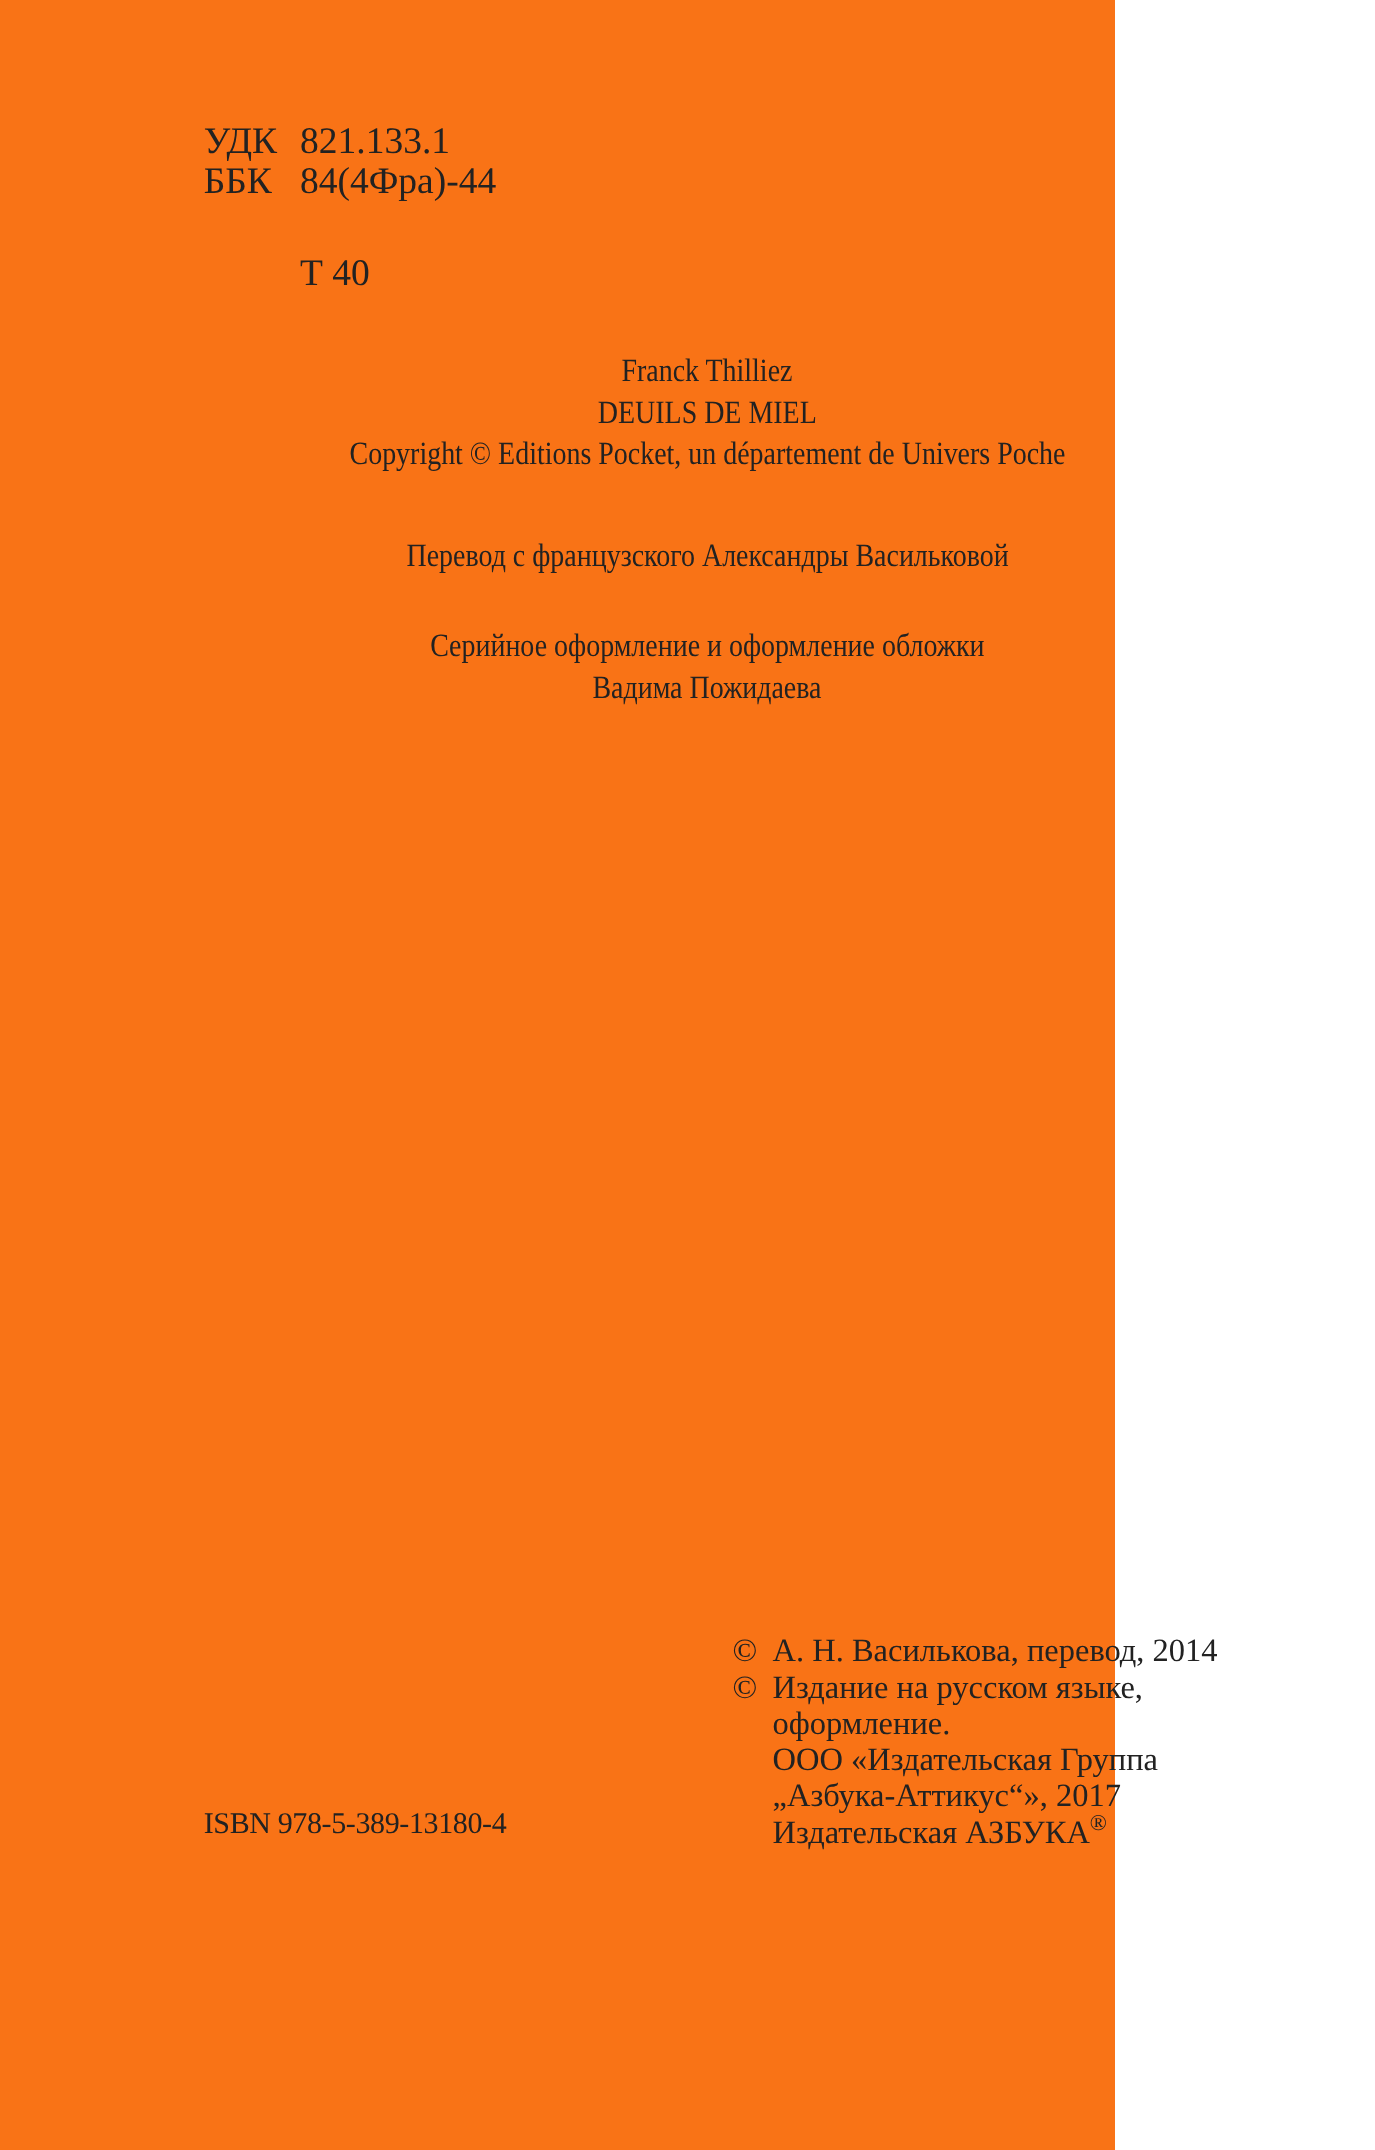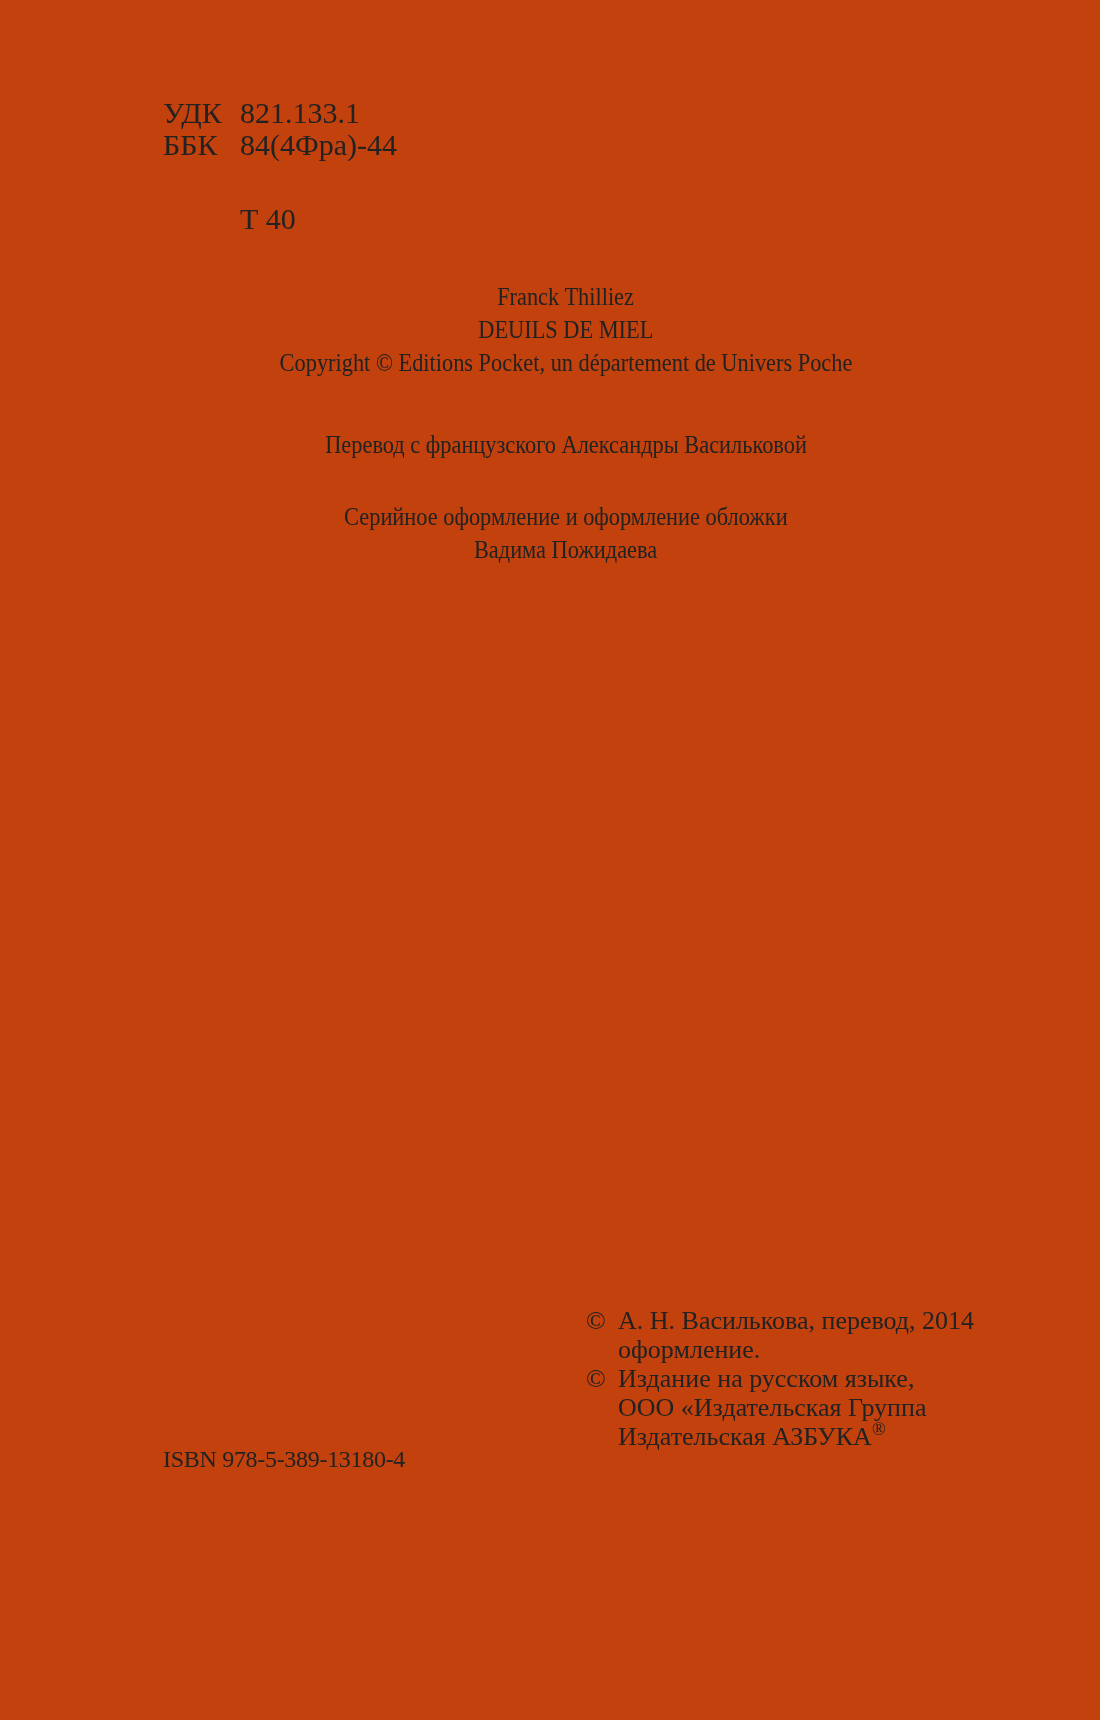--- a/index.html
+++ b/index.html
@@ -11,23 +11,23 @@
       width: 1100px;
       height: 1720px;
       position: relative;
       overflow: hidden;
       color: #222222;
       font-family: "Liberation Serif", "DejaVu Serif", serif;
     }
     .page {
       position: absolute;
       left: 0; top: 0;
-      width: 1100px;
+      width: 892px;
       height: 1720px;
-      background: #c2410c;
+      background: #f97316;
     }
     
     .classif {
       position: absolute;
       left: 163px;
       top: 97px;
       font-size: 30px;
       line-height: 32px;
     }
     .classif .row { white-space: nowrap; height: 32px; }
@@ -107,25 +107,26 @@
 
   <div class="credits design">
     <div class="line"><span class="cond">Серийное оформление и оформление обложки</span></div>
     <div class="line"><span class="cond">Вадима Пожидаева</span></div>
   </div>
 
   <div class="rights">
     <div class="row">
       <span class="sym">©</span><span>А. Н. Василькова, перевод, 2014</span>
     </div>
-    <div class="row indent">оформление.</div>
     <div class="row">
       <span class="sym">©</span><span>Издание на русском языке,</span>
     </div>
+    <div class="row indent">оформление.</div>
     <div class="row indent">ООО «Издательская Группа</div>
+    <div class="row indent">„Азбука-Аттикус“», 2017</div>
     <div class="row indent">
       <span>Издательская АЗБУКА</span><sup>®</sup>
     </div>
   </div>
 
   <div class="isbn">ISBN 978-5-389-13180-4</div>
 
 </div>
 
 </body></html>

